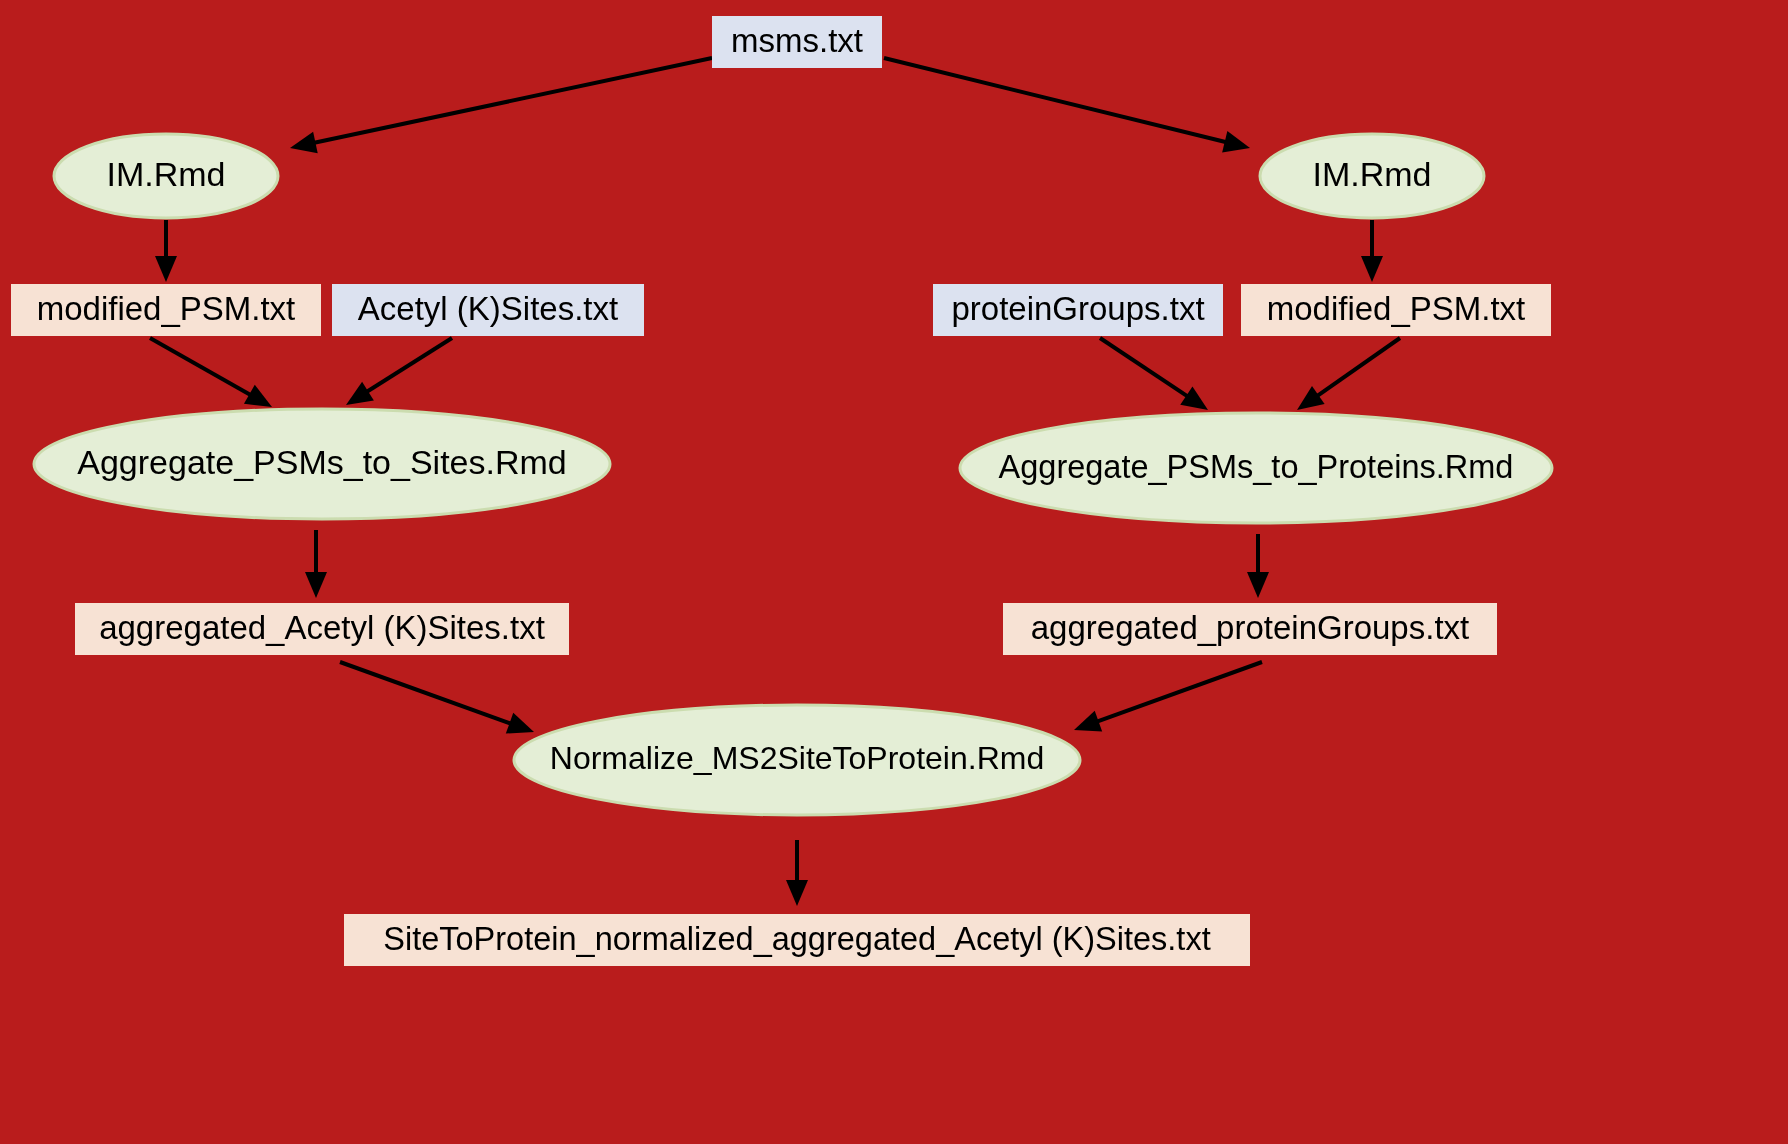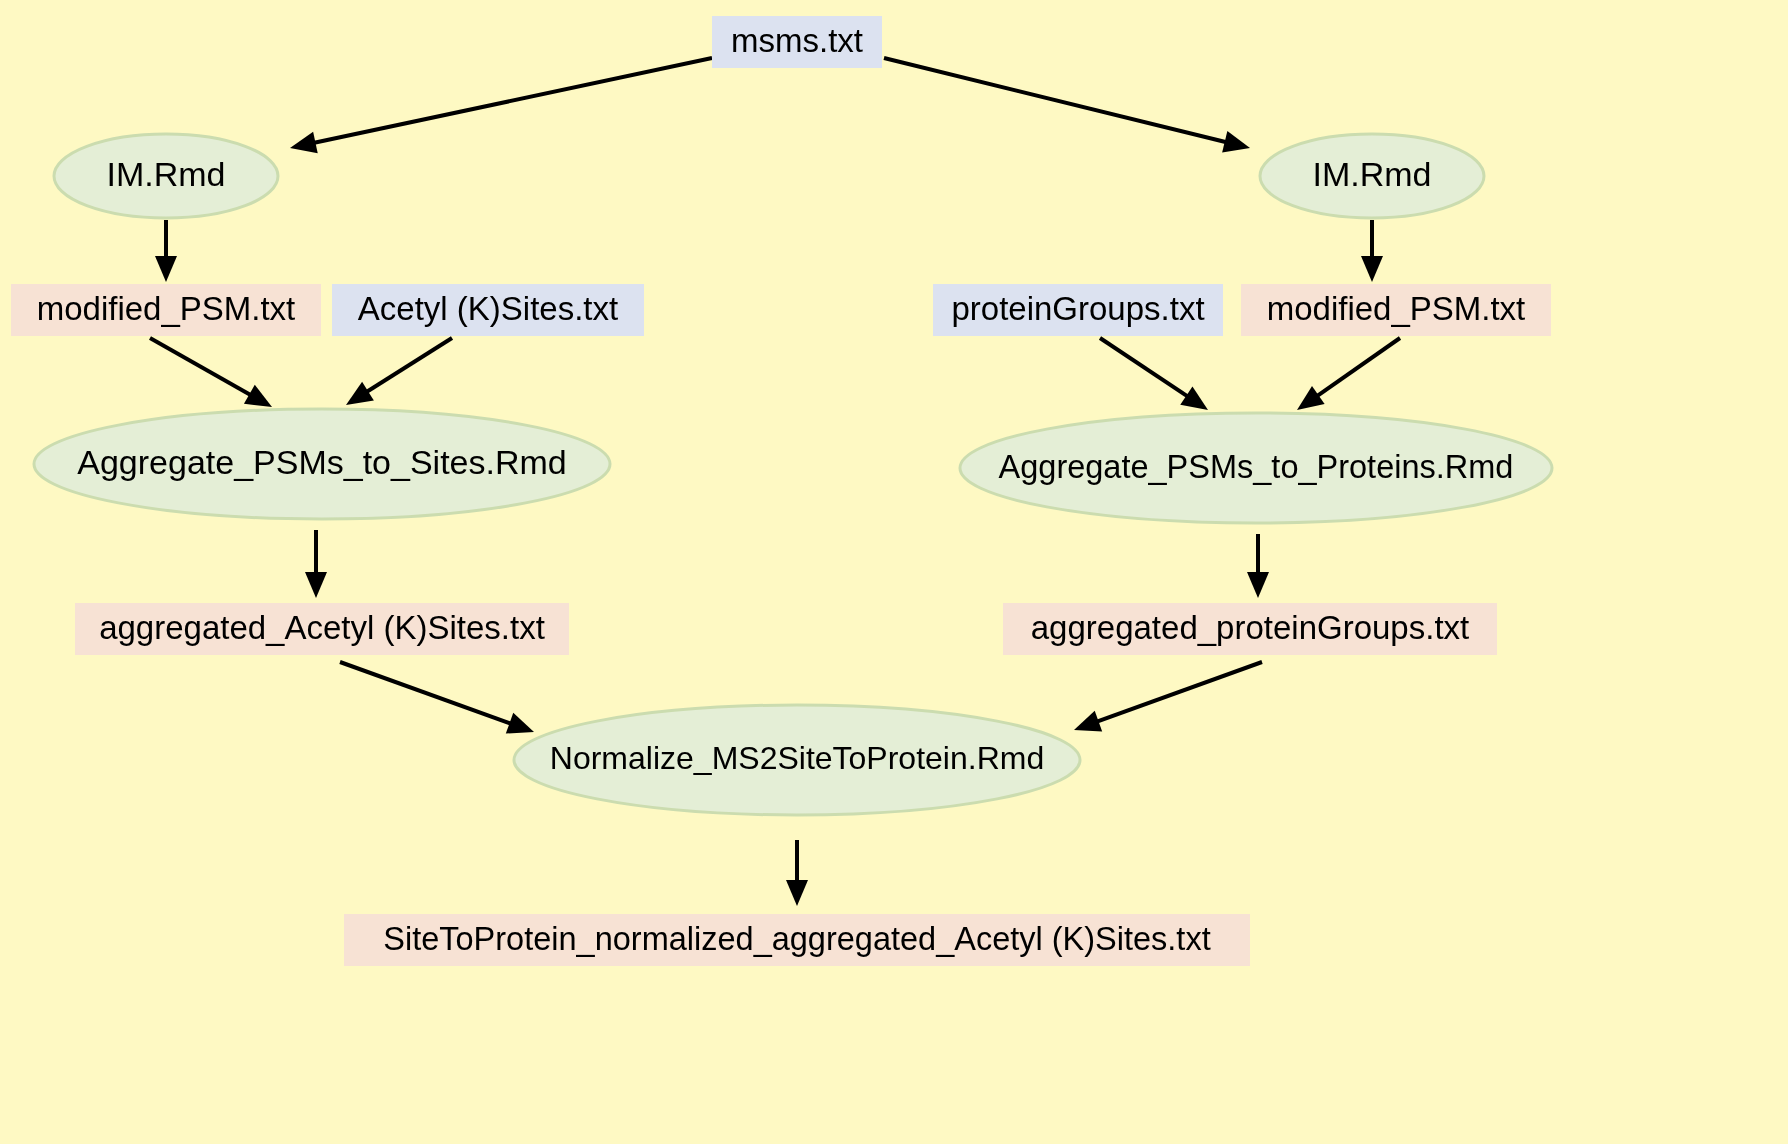--- a/index.html
+++ b/index.html
@@ -10,21 +10,21 @@
   body {
     width: 1788px;
     height: 1144px;
     font-family: "Liberation Sans", sans-serif;
     overflow: hidden;
   }
   #diagram-root {
     position: relative;
     width: 1788px;
     height: 1144px;
-    background: #fef9c3;
+    background: #b91c1c;
   }
   svg#graph {
     display: block;
     width: 1788px;
     height: 1144px;
   }
   .node-label {
     font-family: "Liberation Sans", sans-serif;
     font-size: 33px;
     fill: #000000;

